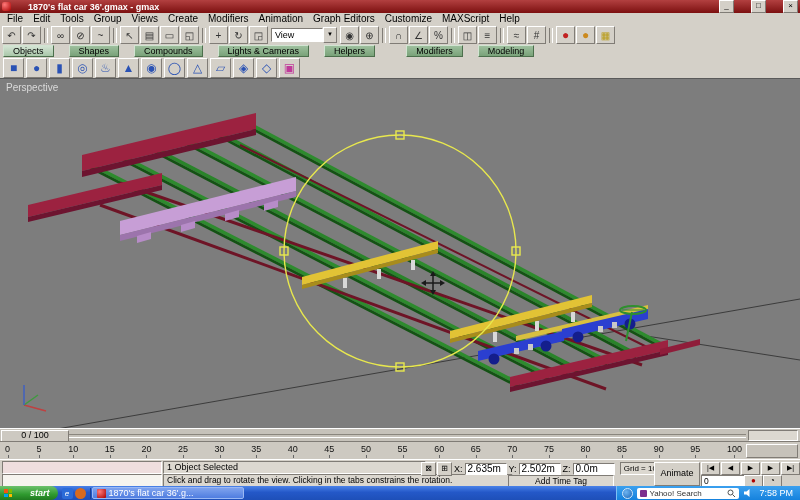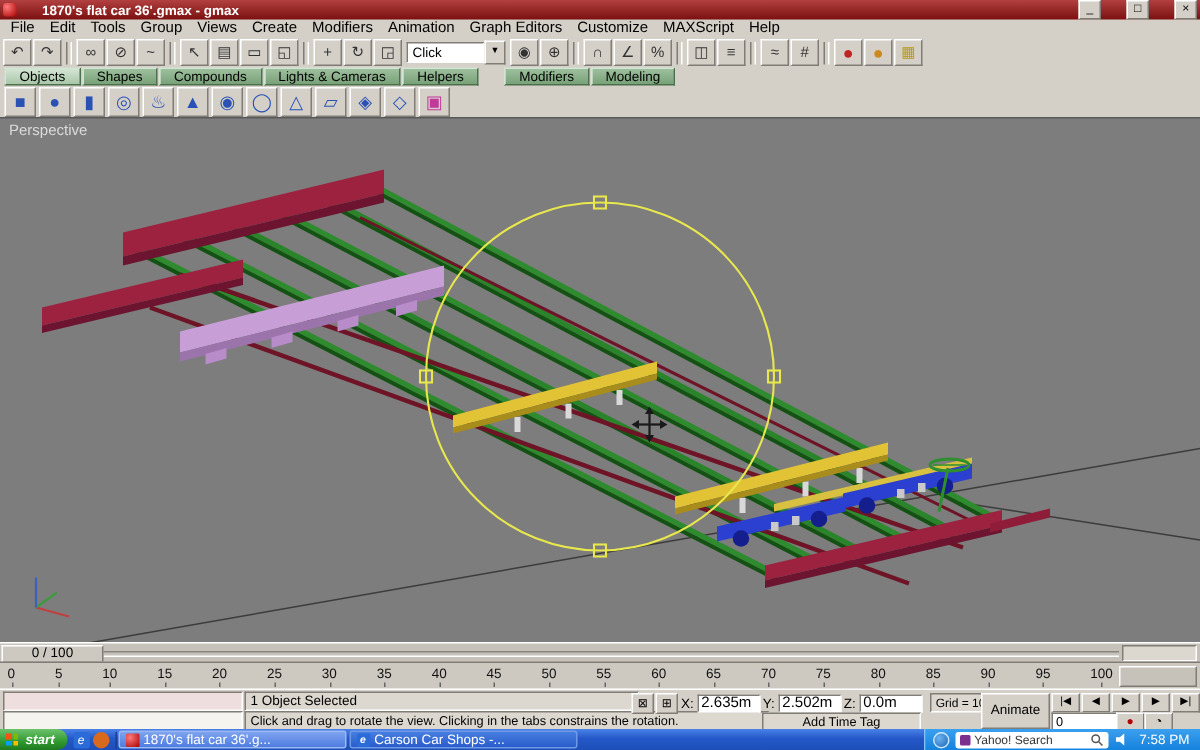--- a/index.html
+++ b/index.html
@@ -27,21 +27,21 @@
   .tbtn[data-variant="red"]{color:#c22222;font-size:12px;}
   .tbtn[data-variant="multi"]{color:#cc8a1e;font-size:12px;}
   .tbtn[data-variant="yellow"]{color:#b89a14;}
   .dd{display:flex;align-items:center;margin:0 2px;flex:none;}
   .dd-box{width:44px;height:12px;background:#fff;font-size:9px;line-height:12px;padding:0 3px;}
   .dd-arrow{width:12px;height:14px;background:#d4d0c8;font-size:6px;line-height:13px;text-align:center;}
 
   
   .tabbar{position:absolute;top:45px;left:0;right:0;height:12px;display:flex;align-items:stretch;padding-left:3px;background:#d4d0c8;}
   .tab{height:12px;line-height:11px;padding:0 9px;font-size:9px;white-space:nowrap;
-       background:linear-gradient(#9dbf9d,#79a279);border:1px solid;border-color:#d2e4d2 #4c6f4c #4c6f4c #d2e4d2;margin-right:1px;box-sizing:border-box;}
+       background:linear-gradient(#9dbf9d,#79a279);border:1px solid;border-color:#d2e4d2 #4c6f4c #4c6f4c #d2e4d2;margin-right:15px;box-sizing:border-box;}
   .tab[data-selected="true"]{background:linear-gradient(#d4e4d4,#a9c7a9);}
   .tab[data-gap="true"]{margin-left:16px;}
 
   
   .objbar{position:absolute;top:57px;left:0;right:0;height:21px;display:flex;align-items:center;gap:2px;padding:0 3px;}
   .obtn{width:19px;height:18px;background:#d4d0c8;display:flex;align-items:center;justify-content:center;
         font-size:12px;color:#2a52b4;flex:none;}
   .obtn[data-variant="multi"]{color:#c03a9a;}
 
   
@@ -77,21 +77,21 @@
   .animate-btn{position:absolute;left:654px;top:2px;width:44px;height:22px;background:#d4d0c8;text-align:center;line-height:20px;font-size:9px;}
   .transport{position:absolute;left:701px;top:2px;display:flex;gap:1px;}
   .t-btn{width:17px;height:11px;background:#d4d0c8;font-size:7px;line-height:10px;text-align:center;flex:none;}
   .frame-field{position:absolute;left:701px;top:15px;width:38px;height:10px;background:#fff;font-size:8.5px;line-height:10px;padding:0 2px;}
   .key-btn{position:absolute;left:744px;top:15px;width:17px;height:11px;background:#d4d0c8;color:#b00000;font-size:8px;line-height:10px;text-align:center;}
   .tcfg-btn{position:absolute;left:763px;top:15px;width:17px;height:11px;background:#d4d0c8;font-size:8px;line-height:10px;text-align:center;}
 
   
   .taskbar{position:absolute;top:486px;left:0;right:0;height:14px;display:flex;align-items:center;
            background:linear-gradient(180deg,#4a82e8,#2458c8 45%,#1e4fb8);}
-  .startbtn{height:14px;display:flex;align-items:center;gap:5px;padding:0 8px 0 4px;border-radius:0 7px 7px 0;
+  .startbtn{height:14px;display:flex;align-items:center;gap:18px;padding:0 8px 0 4px;border-radius:0 7px 7px 0;
             background:linear-gradient(180deg,#6cc26c,#2f9a2f 60%,#1f7a1f);color:#fff;font-weight:bold;font-style:italic;font-size:9px;flex:none;}
   .flag{width:8px;height:8px;display:grid;grid-template-columns:1fr 1fr;grid-template-rows:1fr 1fr;gap:1px;flex:none;}
   .flag i{display:block;}
   .ql{display:flex;align-items:center;gap:2px;padding:0 4px;border-right:1px solid #1a3f96;flex:none;}
   .ql-icon{width:11px;height:11px;border-radius:2px;color:#fff;font-size:8px;font-style:italic;display:flex;align-items:center;justify-content:center;flex:none;}
   .taskbtn{height:12px;margin:0 1px;display:flex;align-items:center;gap:3px;padding:0 4px;width:152px;flex:none;
            background:linear-gradient(#477ee0,#2a5ccb);border:1px solid #6f9ae8;border-radius:2px;color:#fff;font-size:9px;
            white-space:nowrap;overflow:hidden;box-sizing:border-box;}
   .taskbtn[data-active="true"]{background:linear-gradient(#7fa3ee,#4f7de0);border-color:#9ab8f4;}
   .task-icon{width:9px;height:9px;border-radius:1px;font-size:7px;line-height:9px;text-align:center;flex:none;color:#fff;}
@@ -147,21 +147,21 @@
         <span class="tbtn out">↖</span>
         <span class="tbtn out">▤</span>
         <span class="tbtn out">▭</span>
         <span class="tbtn out">◱</span>
         <span class="tbtn out" data-variant="sep"></span>
         <span class="tbtn out">+</span>
         <span class="tbtn out">↻</span>
         <span class="tbtn out">◲</span>
       </span>
     <span class="dd">
-      <span class="dd-box in">Click</span>
+      <span class="dd-box in">View</span>
       <span class="dd-arrow out">▼</span>
     </span>
     <span style="display:flex;gap:1px;align-items:center;">
 
     <span class="tbtn out">◉</span>
         <span class="tbtn out">⊕</span>
         <span class="tbtn out" data-variant="sep"></span>
         <span class="tbtn out">∩</span>
         <span class="tbtn out">∠</span>
         <span class="tbtn out">%</span>
@@ -402,24 +402,20 @@
     <div class="ql">
       <span class="ql-icon" style="background:#2b6bd8">e</span>
       <span class="ql-icon" style="background:#d86a1e;border-radius:50%"></span>
     </div>
     <div style="display:flex;">
 
     <span class="taskbtn" data-active="true">
           <span class="task-icon" data-icon="gmax"></span>
           <span>1870's flat car 36'.g...</span>
         </span>
-        <span class="taskbtn" data-active="false">
-          <span class="task-icon" data-icon="ie">e</span>
-          <span>Carson Car Shops -...</span>
-        </span>
       </div>
     <div class="tray">
       <span class="hp-icon"></span>
       <span class="searchbox">
         <span class="y-icon"></span>
         <span class="search-text">Yahoo! Search</span>
         <svg width="9" height="9">
           <circle cx="3.5" cy="3.5" r="2.5" stroke="#555" fill="none" stroke-width="1"></circle>
           <line x1="5.5" y1="5.5" x2="8" y2="8" stroke="#555" stroke-width="1"></line>
         </svg>

